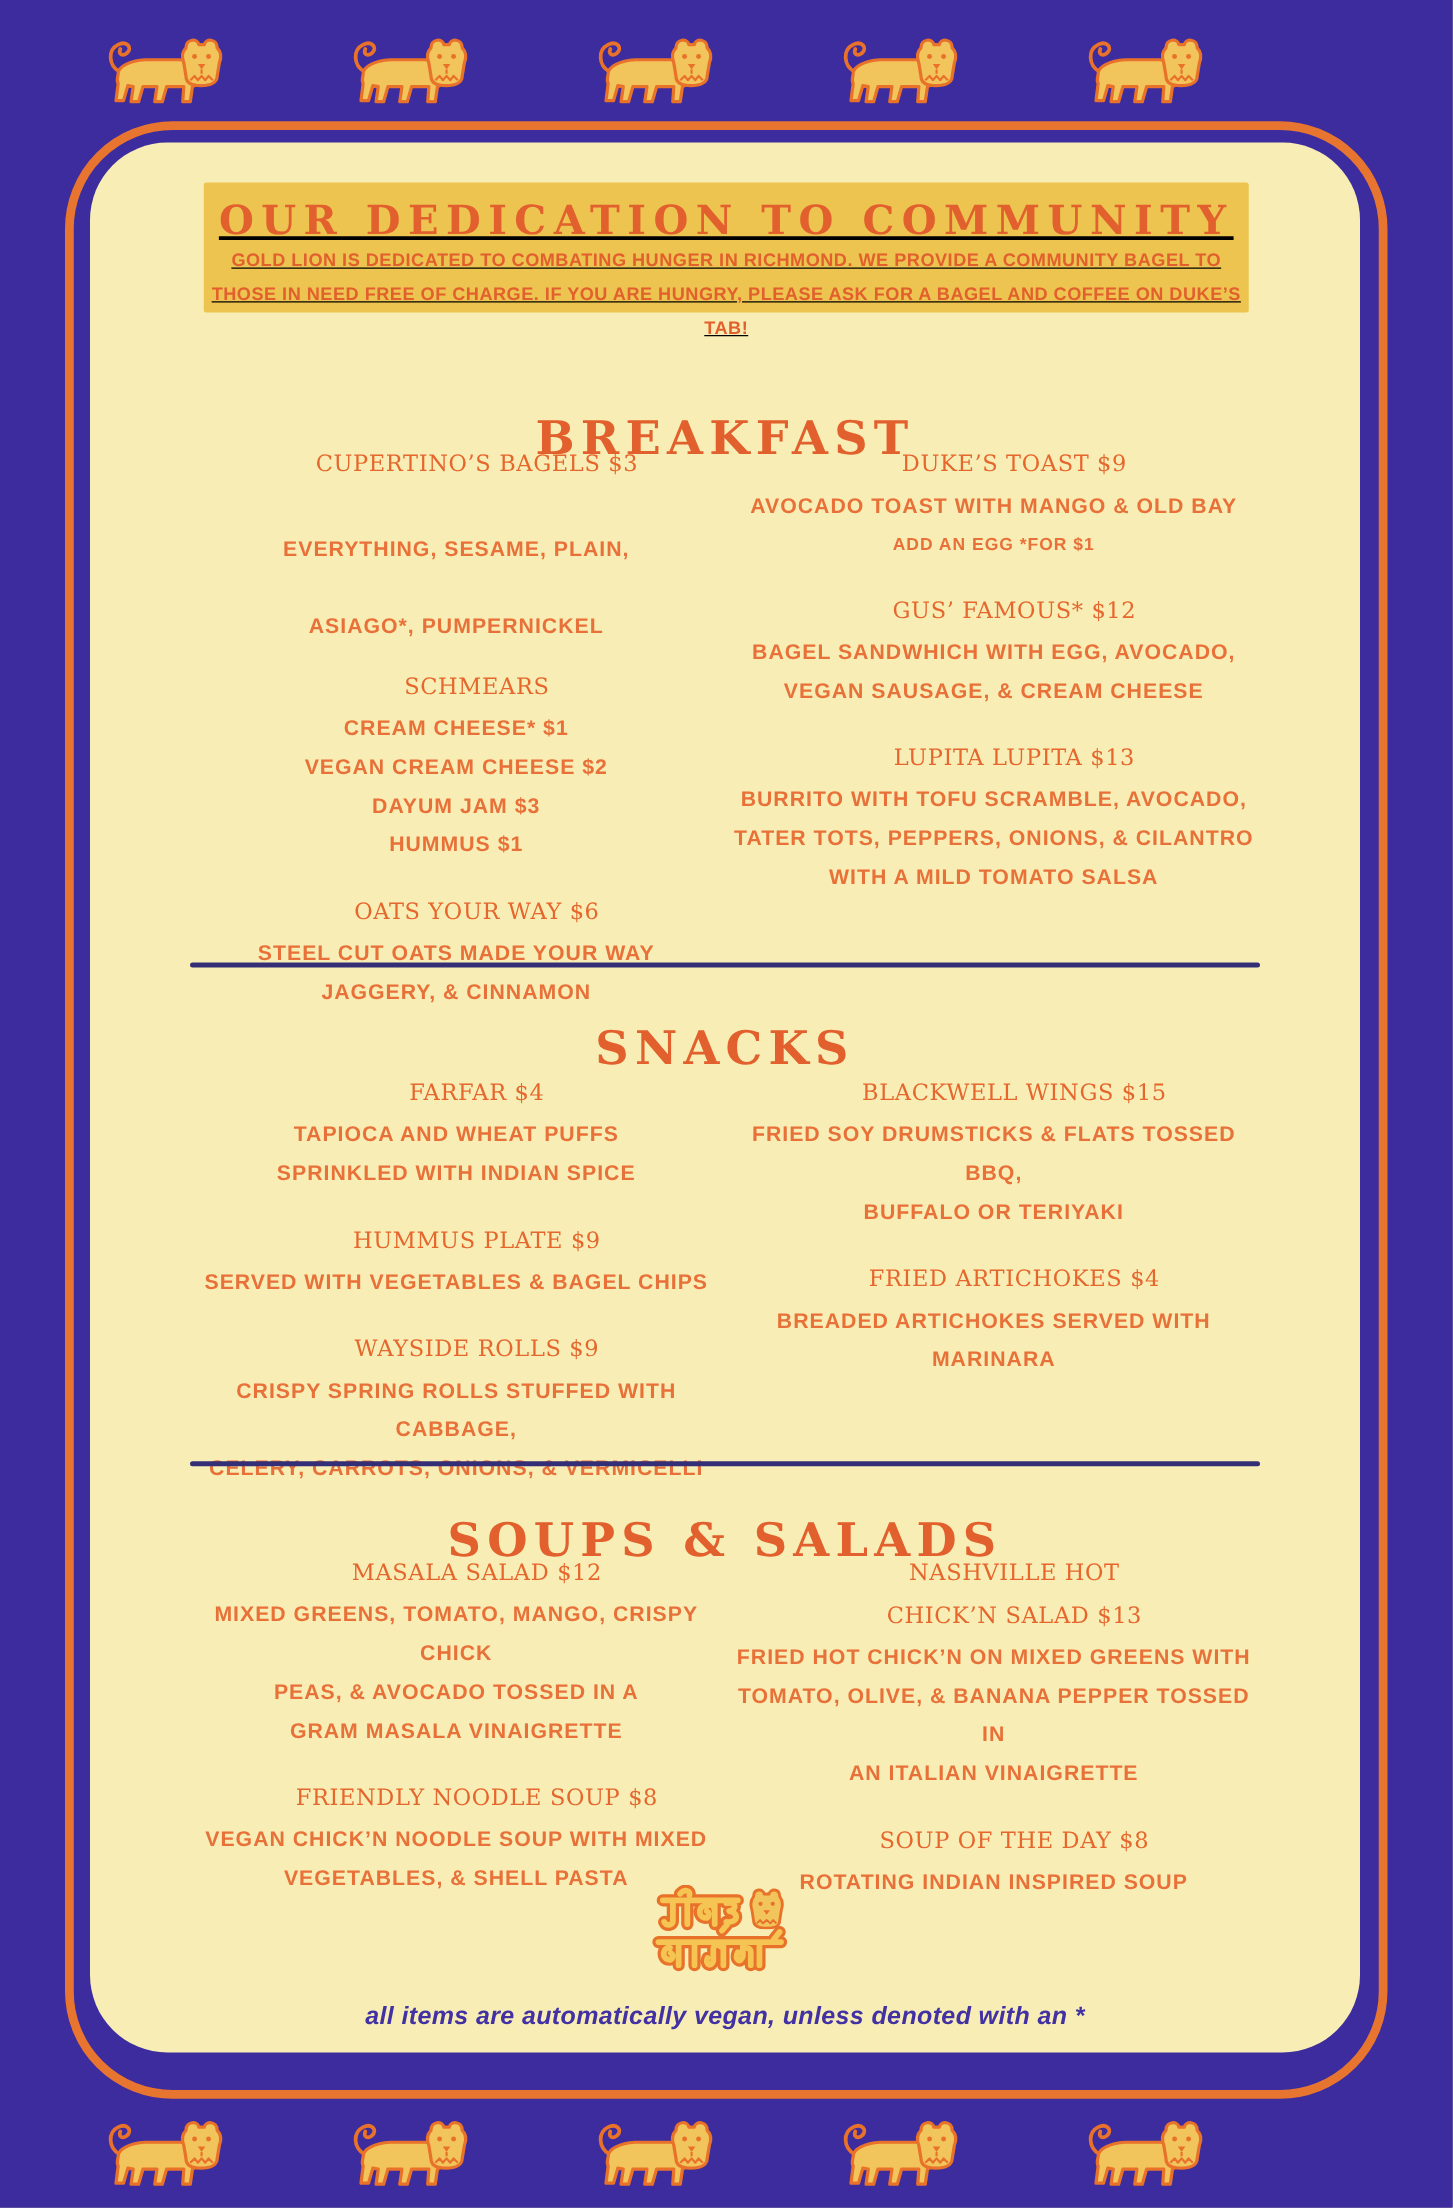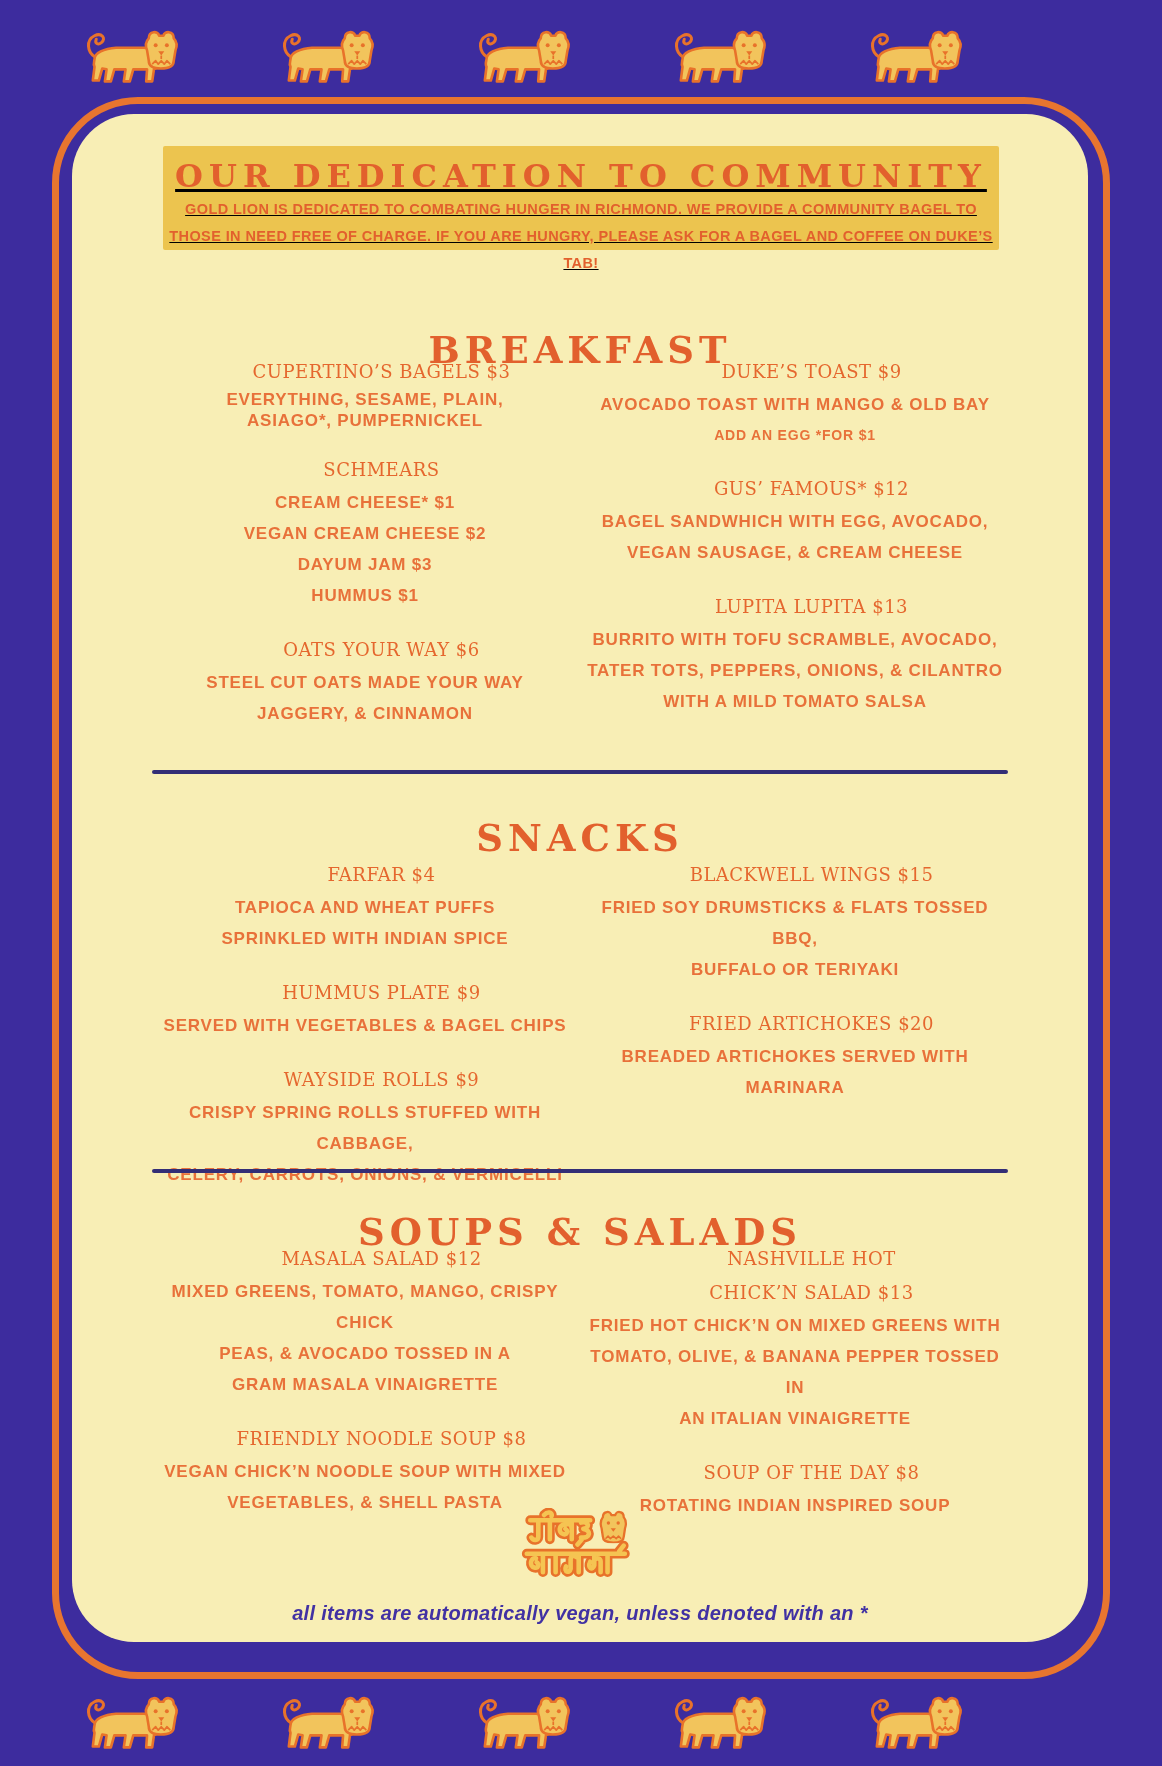--- a/index.html
+++ b/index.html
@@ -23,21 +23,21 @@
             font-family:"DejaVu Serif",serif;font-weight:bold;font-size:37px;line-height:44px;
             letter-spacing:5px;color:#e2602d;margin-top:20px;}
   .divider{position:absolute;left:152px;width:856px;height:4px;background:#332e76;border-radius:2px;}
   
   .grid{position:absolute;left:150px;width:860px;display:grid;grid-template-columns:1fr 1fr;text-align:center;}
   .col{display:flex;flex-direction:column;align-items:center;}
   .item + .item{margin-top:22px;}
   .item-title{font-family:"DejaVu Serif",serif;font-weight:normal;font-size:18px;line-height:34px;
               letter-spacing:.5px;color:#e5672e;margin-left:33px;}
   .desc{font-size:17px;line-height:31px;font-weight:bold;color:#e8713a;letter-spacing:.8px;}
-  .desc.tight{line-height:21px;}
+  .desc.tight{line-height:21px;margin-top:40px;}
   .sub{font-size:14px;line-height:30px;font-weight:bold;color:#e8713a;letter-spacing:.8px;}
   
   .logo-wrap{position:absolute;top:1508px;left:0;width:1162px;display:flex;justify-content:center;}
   .footer-note{position:absolute;top:1602px;left:150px;width:860px;text-align:center;
                font-style:italic;font-weight:bold;font-size:20px;color:#4131a3;letter-spacing:.3px;}
   .hidden-defs{position:absolute;width:0;height:0;overflow:hidden;}
 </style>
 </head>
 <body>
 
@@ -154,21 +154,21 @@
           <div class="desc">CELERY, CARROTS, ONIONS, &amp; VERMICELLI</div>
         </div>
       </div>
     <div class="col">
         <div class="item">
           <div class="item-title">BLACKWELL WINGS $15</div>
           <div class="desc">FRIED SOY DRUMSTICKS &amp; FLATS TOSSED BBQ,</div>
           <div class="desc">BUFFALO OR TERIYAKI</div>
         </div>
         <div class="item">
-          <div class="item-title">FRIED ARTICHOKES $20</div>
+          <div class="item-title">FRIED ARTICHOKES $4</div>
           <div class="desc">BREADED ARTICHOKES SERVED WITH MARINARA</div>
         </div>
       </div>
   </div>
   <div class="divider" style="top:1169px"></div>
 
   <div class="sec-head" style="top:1190px">SOUPS &amp; SALADS</div>
   <div class="grid" style="top:1242px">
     <div class="col">
         <div class="item">

